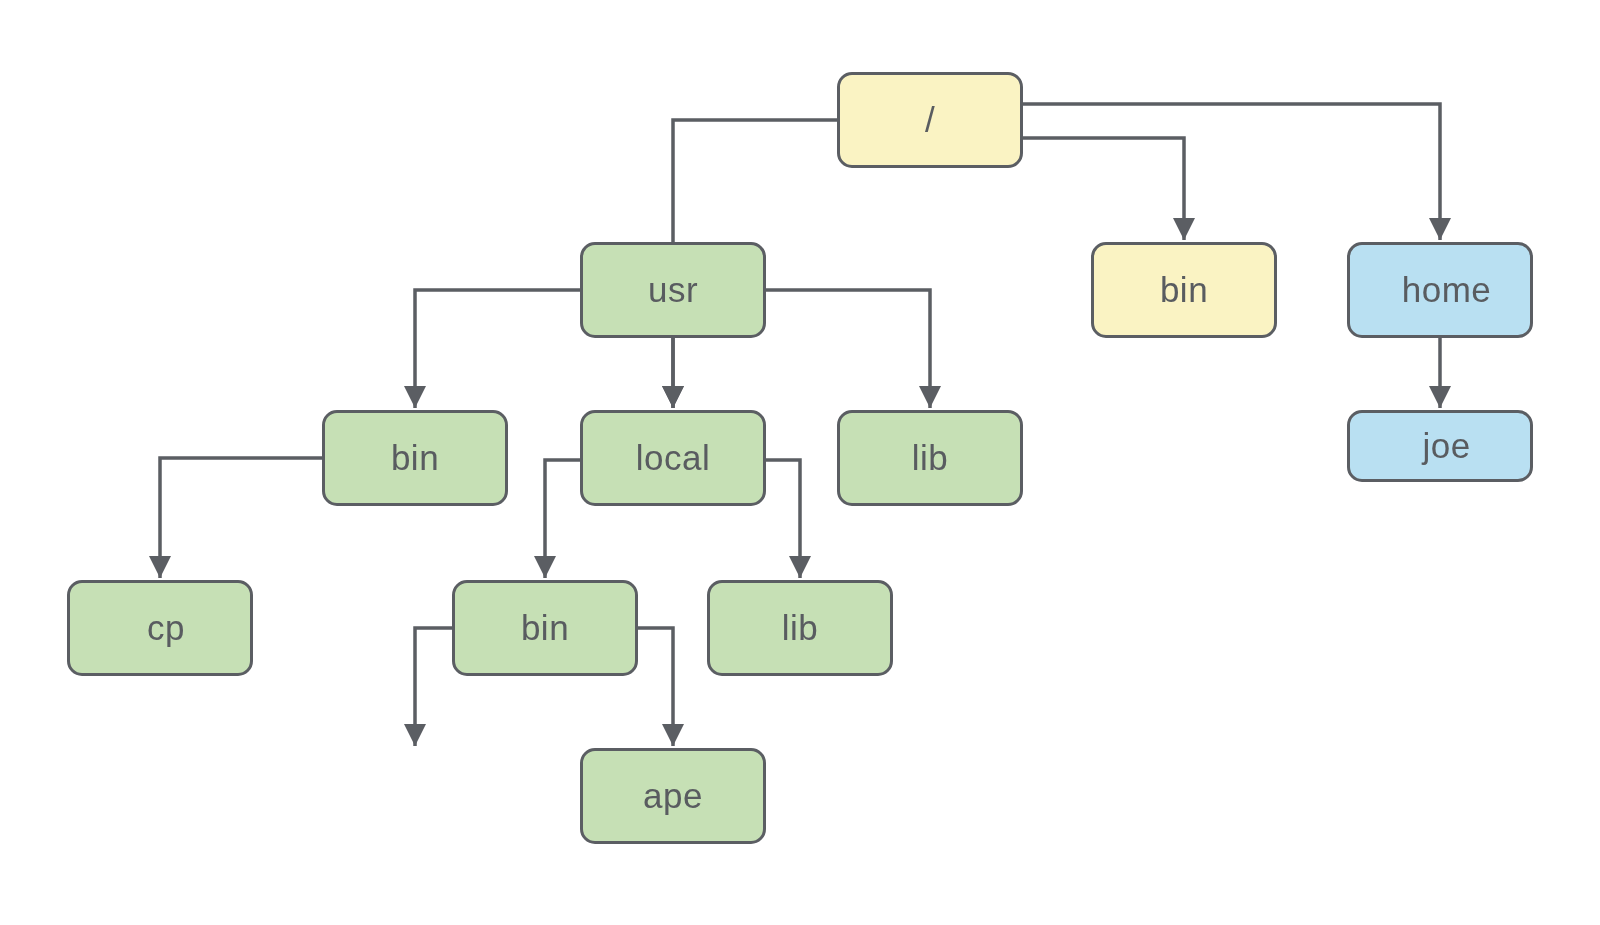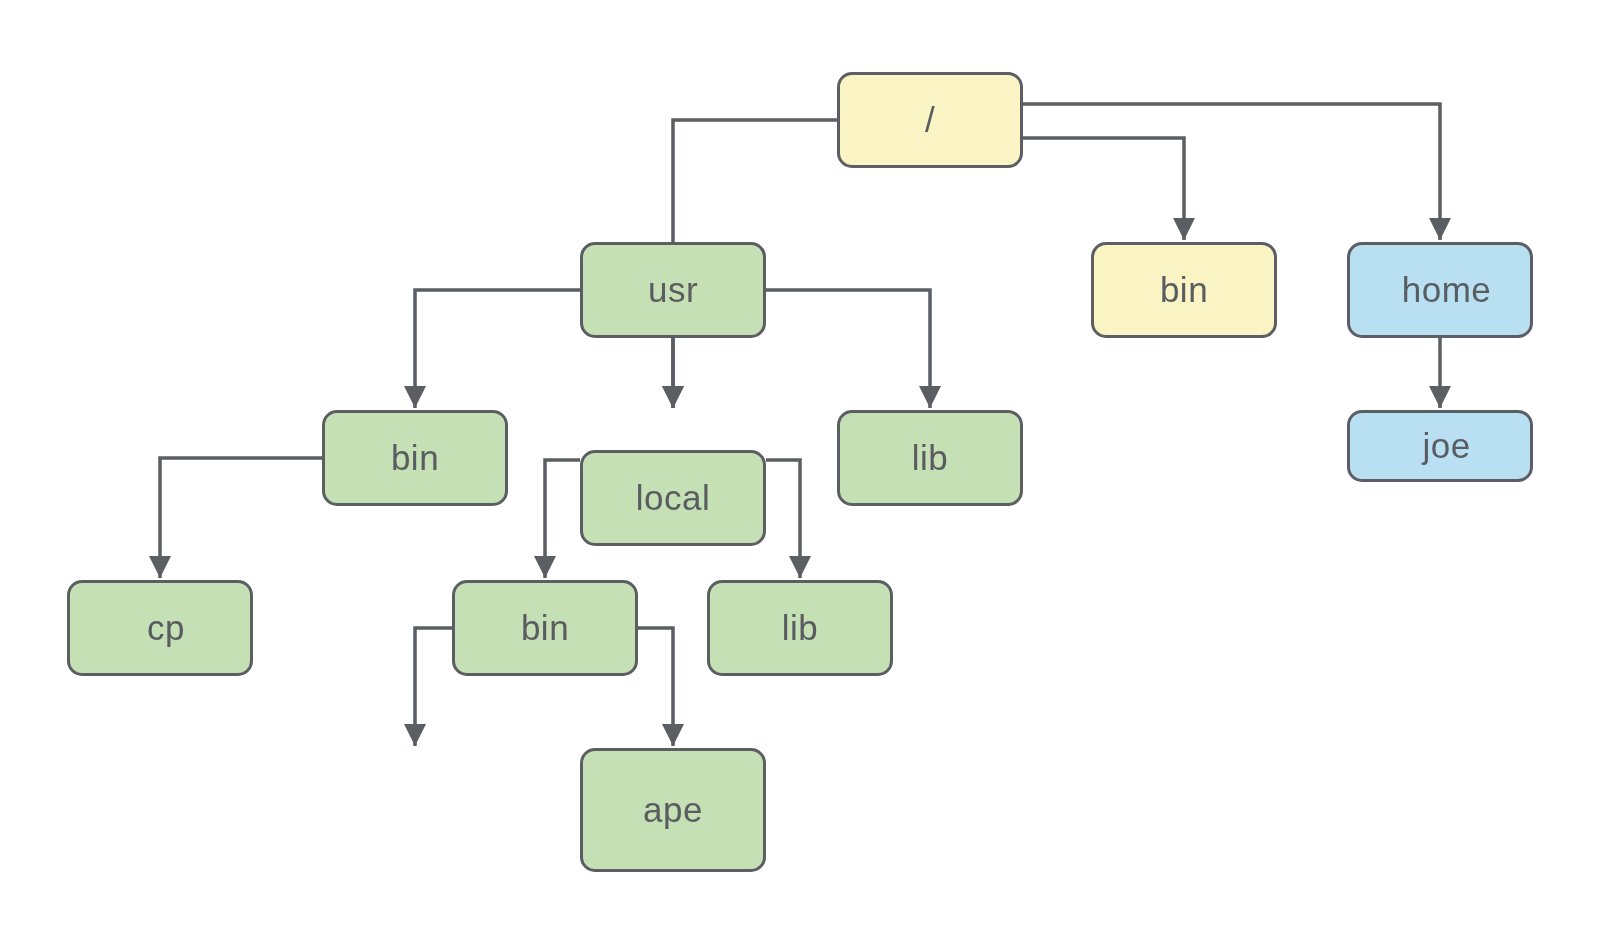--- a/index.html
+++ b/index.html
@@ -76,34 +76,34 @@
     </div>
     <div class="node yellow" style="left: 1091px; top: 242px; width: 186px; height: 96px;">
       <span class="node-label">bin</span>
     </div>
     <div class="node blue" style="left: 1347px; top: 242px; width: 186px; height: 96px;">
       <span class="node-label">home</span>
     </div>
     <div class="node green" style="left: 322px; top: 410px; width: 186px; height: 96px;">
       <span class="node-label">bin</span>
     </div>
-    <div class="node green" style="left: 580px; top: 410px; width: 186px; height: 96px; margin-top: 40px;">
+    <div class="node green" style="left: 580px; top: 410px; width: 186px; height: 96px;">
       <span class="node-label">local</span>
     </div>
     <div class="node green" style="left: 837px; top: 410px; width: 186px; height: 96px;">
       <span class="node-label">lib</span>
     </div>
     <div class="node blue" style="left: 1347px; top: 410px; width: 186px; height: 72px;">
       <span class="node-label">joe</span>
     </div>
     <div class="node green" style="left: 67px; top: 580px; width: 186px; height: 96px; padding-left: 12px;">
       <span class="node-label">cp</span>
     </div>
     <div class="node green" style="left: 452px; top: 580px; width: 186px; height: 96px;">
       <span class="node-label">bin</span>
     </div>
     <div class="node green" style="left: 707px; top: 580px; width: 186px; height: 96px;">
       <span class="node-label">lib</span>
     </div>
-    <div class="node green" style="left: 580px; top: 748px; width: 186px; height: 124px;">
+    <div class="node green" style="left: 580px; top: 748px; width: 186px; height: 96px;">
       <span class="node-label">ape</span>
     </div>
   </div>
 
 </body></html>

